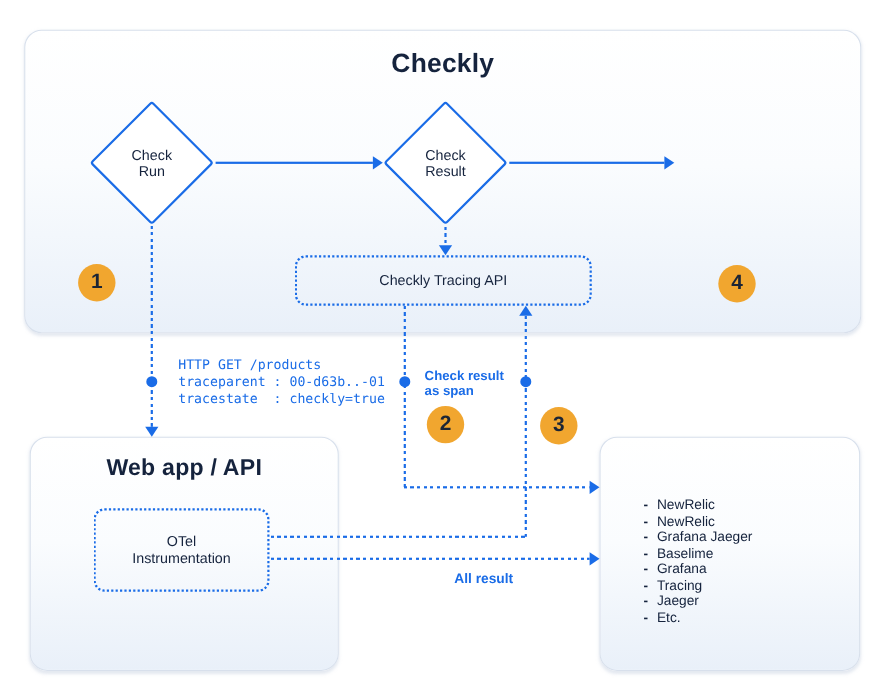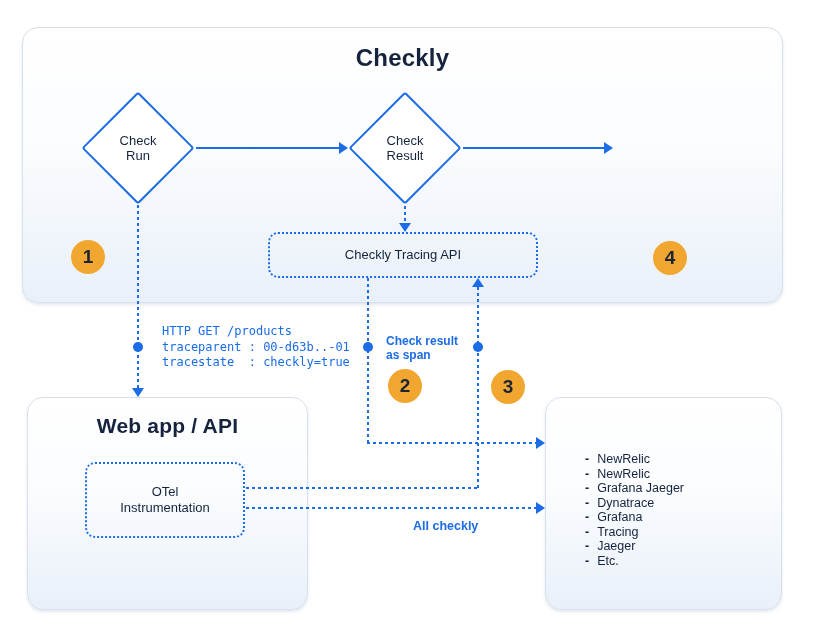--- a/index.html
+++ b/index.html
@@ -112,38 +112,38 @@
   <div class="step" style="left:71px;top:240px;">1</div>
   <div class="step" style="left:388px;top:369px;">2</div>
   <div class="step" style="left:491px;top:370px;">3</div>
   <div class="step" style="left:653px;top:241px;">4</div>
 
   <div class="mono" style="left:162px;top:324px;">HTTP GET /products
 traceparent : 00-d63b..-01
 tracestate  : checkly=true</div>
   <div class="blue-label" style="left:386px;top:334px;">Check result
 as span</div>
-  <div class="blue-label" style="left:413px;top:519px;font-size:12.5px;">All checkly</div>
+  <div class="blue-label" style="left:413px;top:519px;font-size:12.5px;">All result</div>
 
   <div class="collector-list">
     <div class="li">
         <span class="dash">-</span>
         <span>NewRelic</span>
       </div>
     <div class="li">
         <span class="dash">-</span>
         <span>NewRelic</span>
       </div>
     <div class="li">
         <span class="dash">-</span>
         <span>Grafana Jaeger</span>
       </div>
     <div class="li">
         <span class="dash">-</span>
-        <span>Dynatrace</span>
+        <span>Baselime</span>
       </div>
     <div class="li">
         <span class="dash">-</span>
         <span>Grafana</span>
       </div>
     <div class="li">
         <span class="dash">-</span>
         <span>Tracing</span>
       </div>
     <div class="li">

